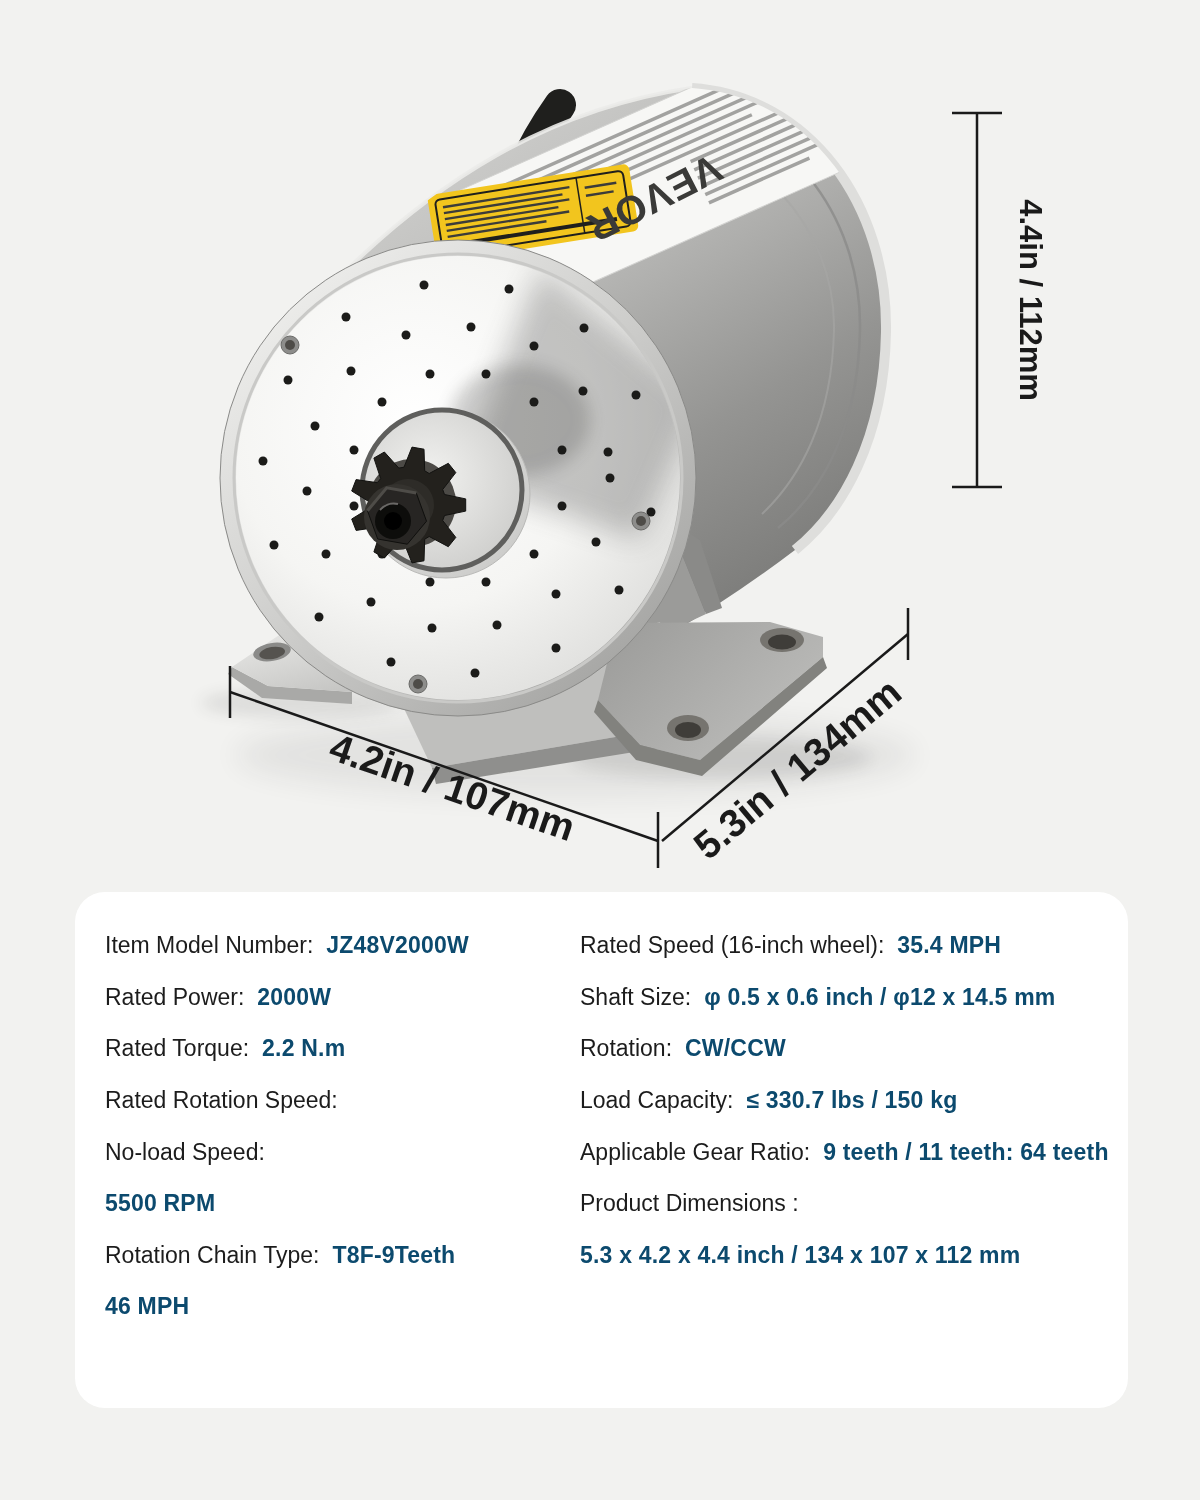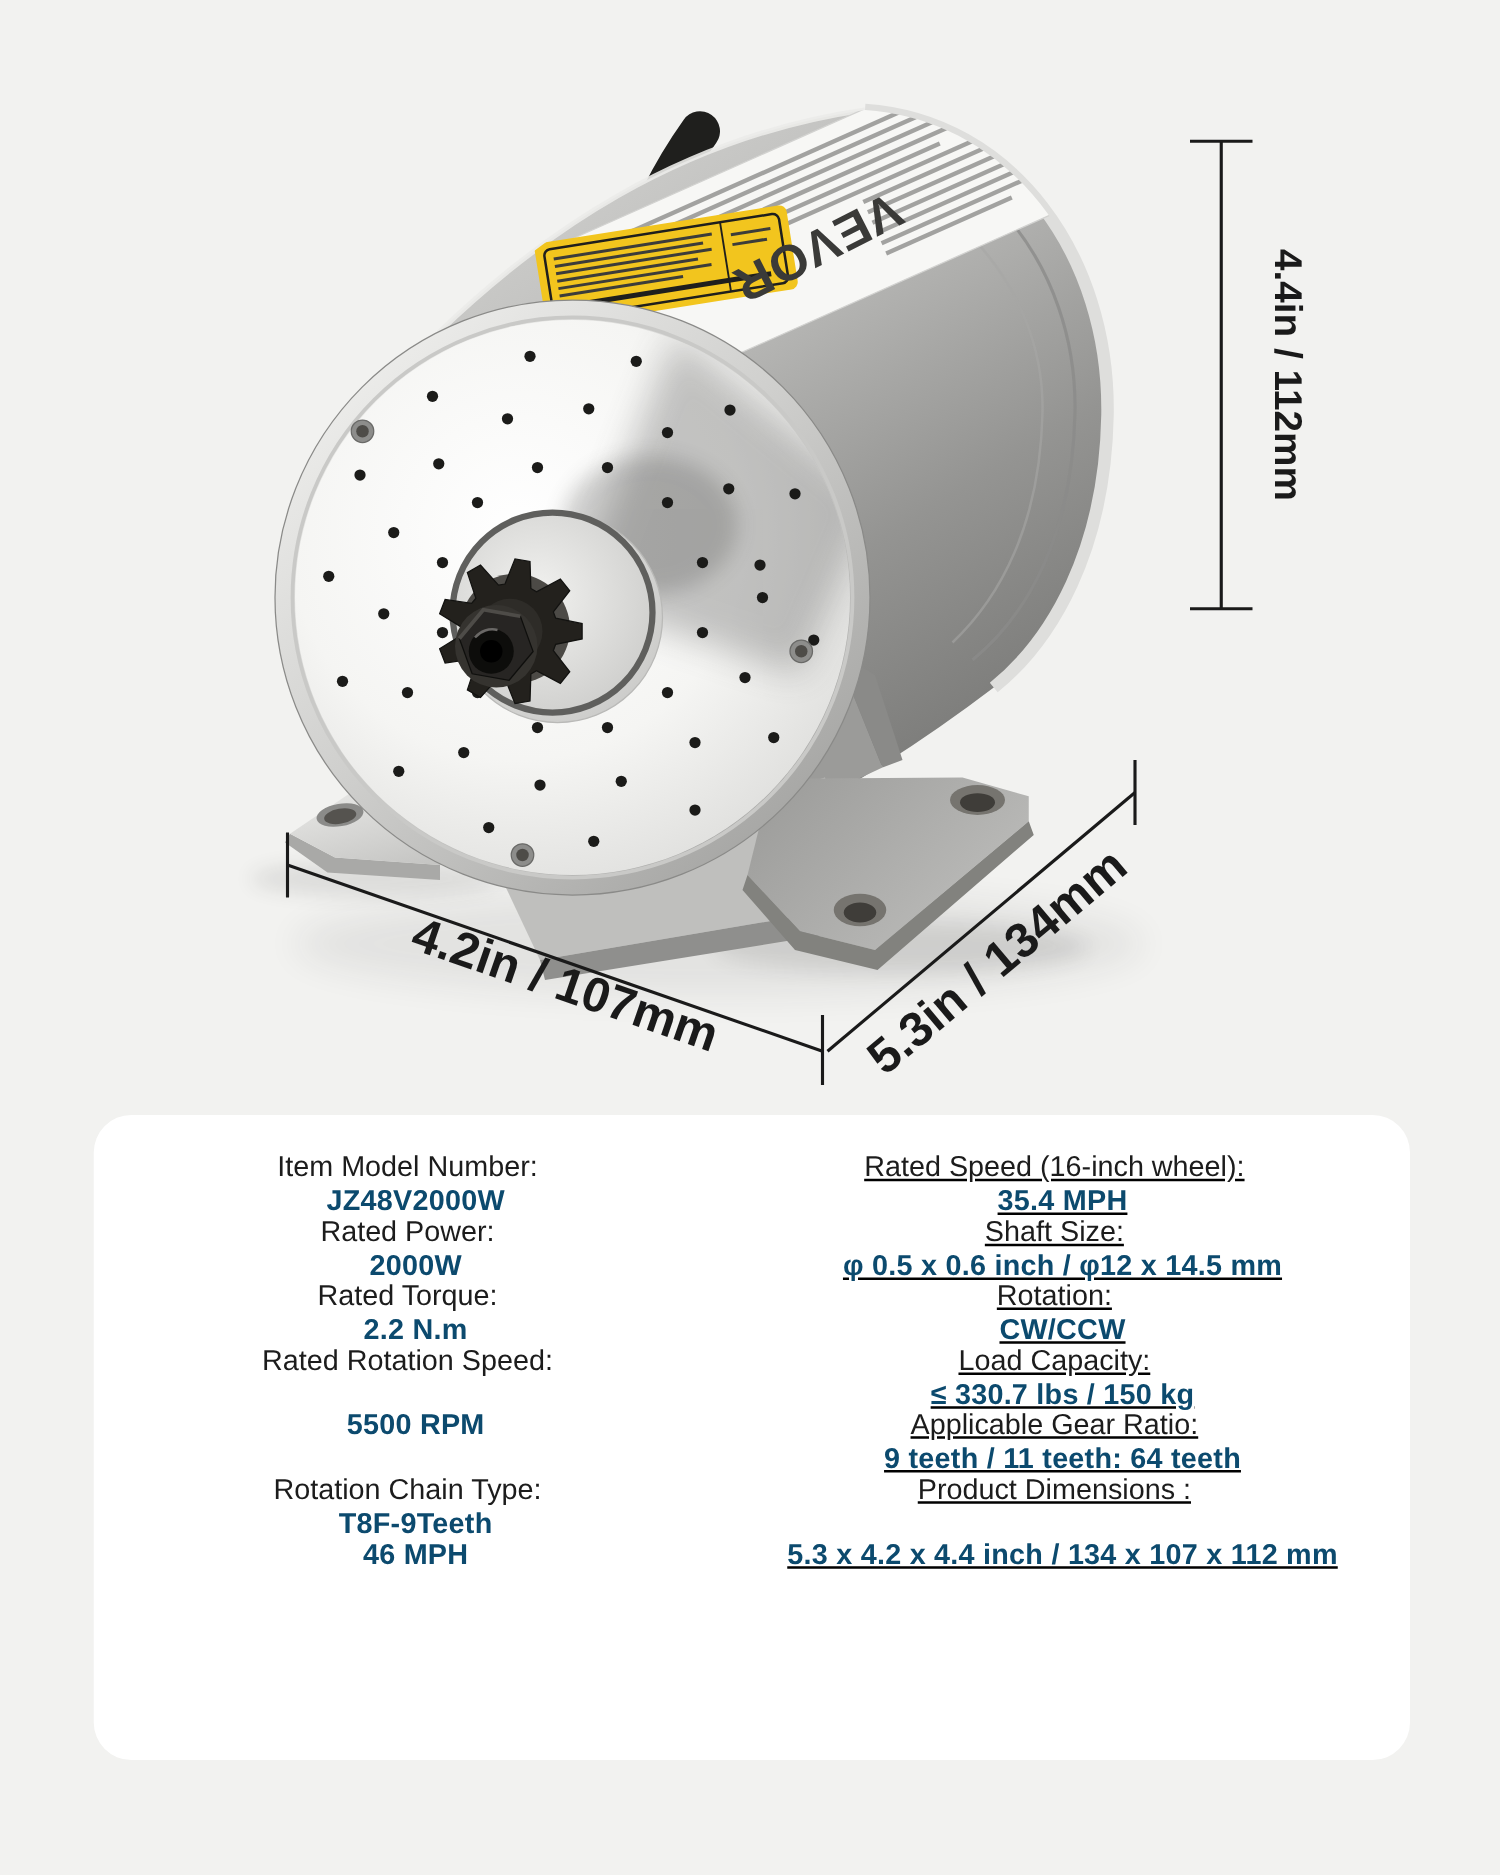--- a/index.html
+++ b/index.html
@@ -4,22 +4,22 @@
 <style>
   html,body{margin:0;padding:0;}
   body{width:1200px;height:1500px;background:#f2f2f0;position:relative;
        font-family:"Liberation Sans",sans-serif;overflow:hidden;}
   .scene{position:absolute;left:0;top:0;}
   .dim-text{font-family:"Liberation Sans",sans-serif;font-weight:700;fill:#1a1a1a;}
   .card{position:absolute;left:75px;top:892px;width:1053px;height:516px;
         background:#ffffff;border-radius:30px;}
   .col{position:absolute;top:28px;display:flex;flex-direction:column;}
   .col-left{left:30px;width:455px;}
-  .col-right{left:505px;width:540px;text-decoration:underline;}
-  .row{height:51.6px;display:flex;align-items:center;font-size:23px;white-space:nowrap;flex-direction:column;}
+  .col-right{left:505px;width:540px;}
+  .row{height:51.6px;display:flex;align-items:center;font-size:23px;white-space:nowrap;}
   .k{color:#1c1c1c;font-weight:400;margin-right:13px;}
   .k:empty{margin-right:0;}
   .v{color:#0c4a6e;font-weight:700;letter-spacing:.2px;}
 </style>
 </head>
 <body>
 
 <svg class="scene" width="1200" height="880" viewBox="0 0 1200 880">
   <defs>
     <linearGradient id="bodyGrad" x1="0.15" y1="0" x2="0.8" y2="1">
@@ -268,20 +268,24 @@
       </div>
     <div class="row">
         <span class="k">Rated Torque:</span>
         <span class="v">2.2 N.m</span>
       </div>
     <div class="row">
         <span class="k">Rated Rotation Speed:</span>
         <span class="v"></span>
       </div>
     <div class="row">
+        <span class="k">No-load Speed:</span>
+        <span class="v"></span>
+      </div>
+    <div class="row">
         <span class="k"></span>
         <span class="v">5500 RPM</span>
       </div>
     <div class="row">
         <span class="k">Rotation Chain Type:</span>
         <span class="v">T8F-9Teeth</span>
       </div>
     <div class="row">
         <span class="v">46 MPH</span>
       </div>

